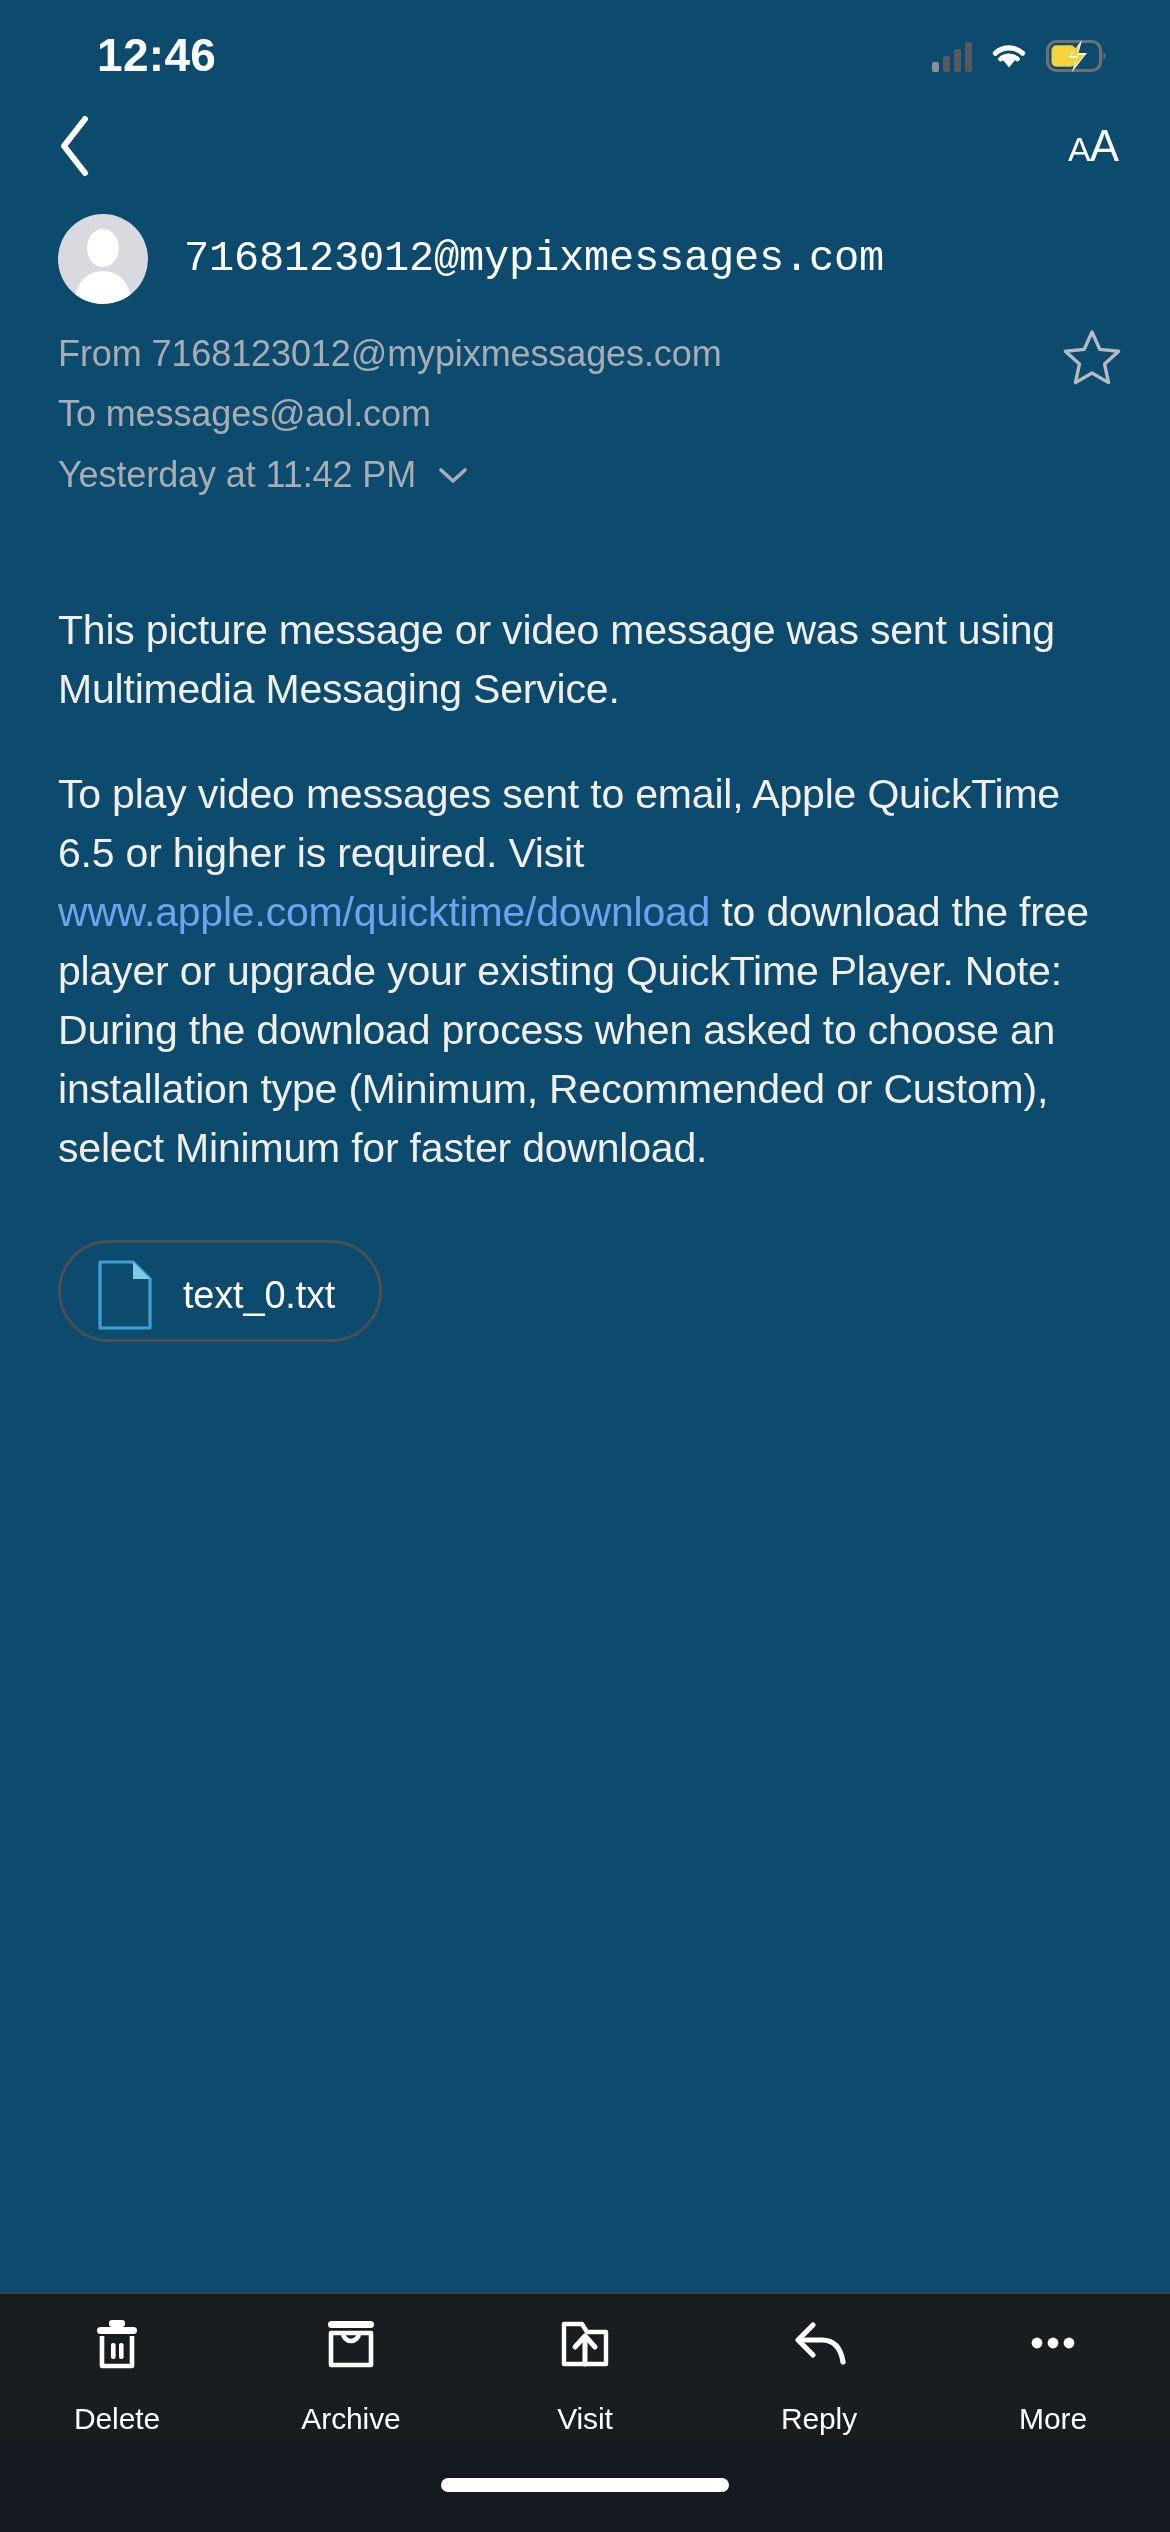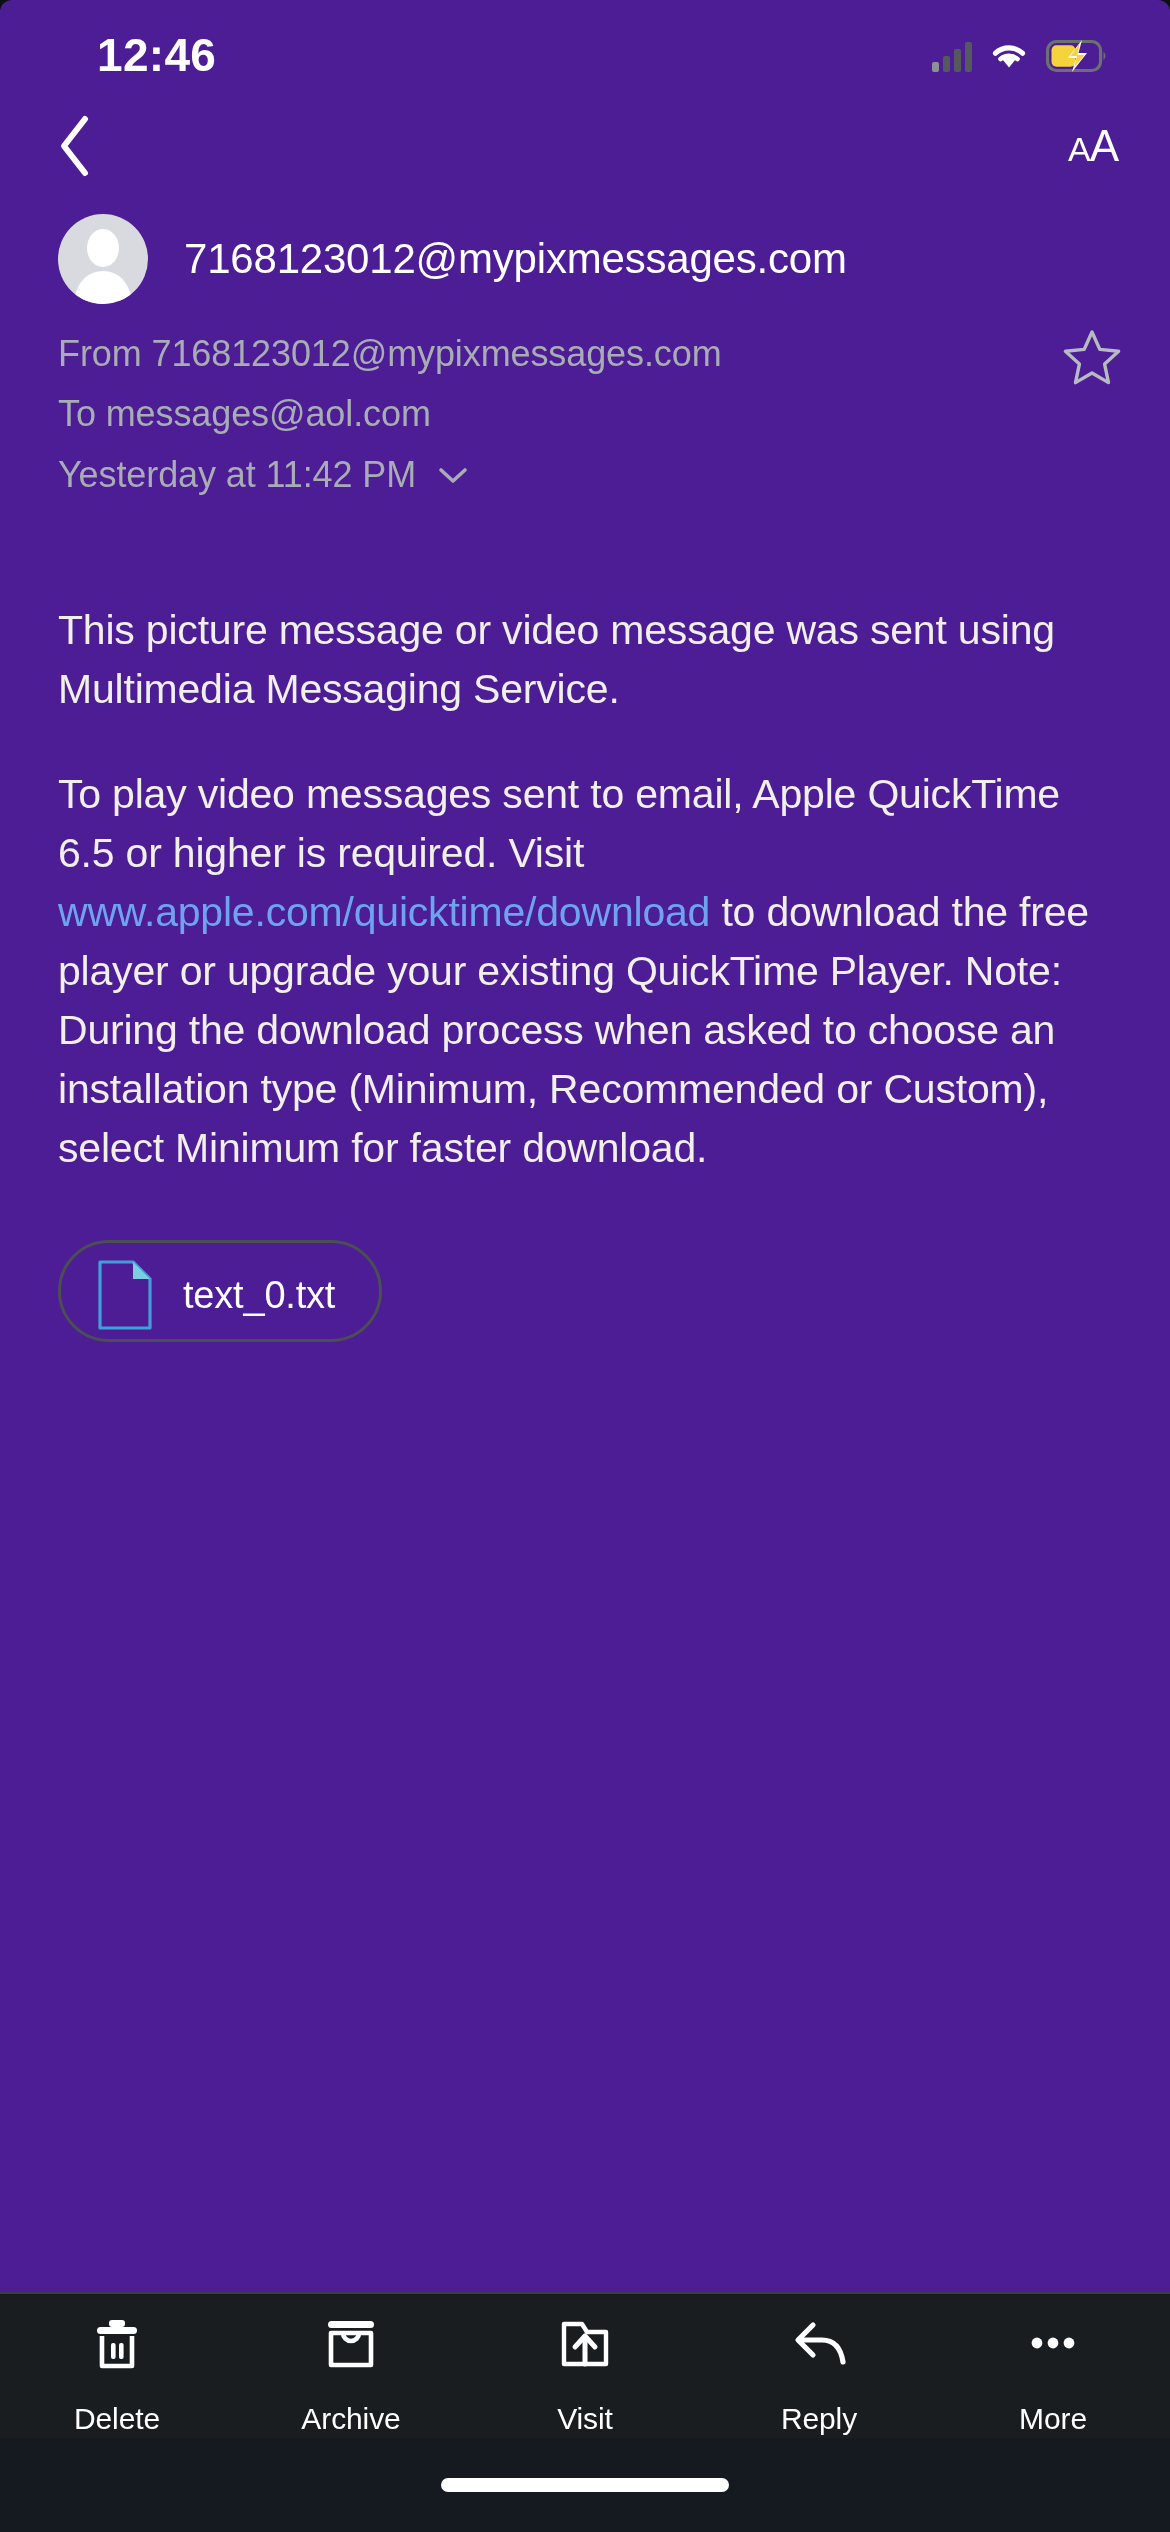--- a/index.html
+++ b/index.html
@@ -9,24 +9,23 @@
     height: 2532px;
     background: #0d1013;
     font-family: "Liberation Sans", sans-serif;
     overflow: hidden;
   }
 
   .phone {
     position: relative;
     width: 1170px;
     height: 2532px;
-    background: #4c1d95;
+    background: #0c4a6e;
     display: flex;
     flex-direction: column;
-    border-radius: 12px;
   }
 
   
   .status-bar {
     height: 100px;
     flex: 0 0 100px;
     display: flex;
     align-items: center;
     justify-content: space-between;
     padding: 0 62px 0 0;
@@ -92,20 +91,21 @@
     padding: 6px 4px;
   }
   .aa-button .small { font-size: 34px; }
 
   
   .sender-row {
     display: flex;
     align-items: center;
     padding: 22px 40px 14px 58px;
     gap: 36px;
+    font-family: Liberation Mono, monospace;
   }
   .avatar {
     width: 90px;
     height: 90px;
     border-radius: 50%;
     background: #d8dae0;
     flex: 0 0 90px;
     display: flex;
     align-items: flex-end;
     justify-content: center;

